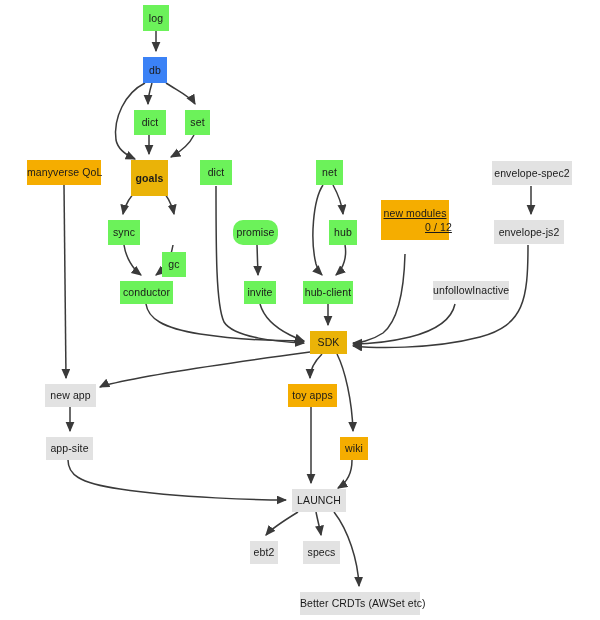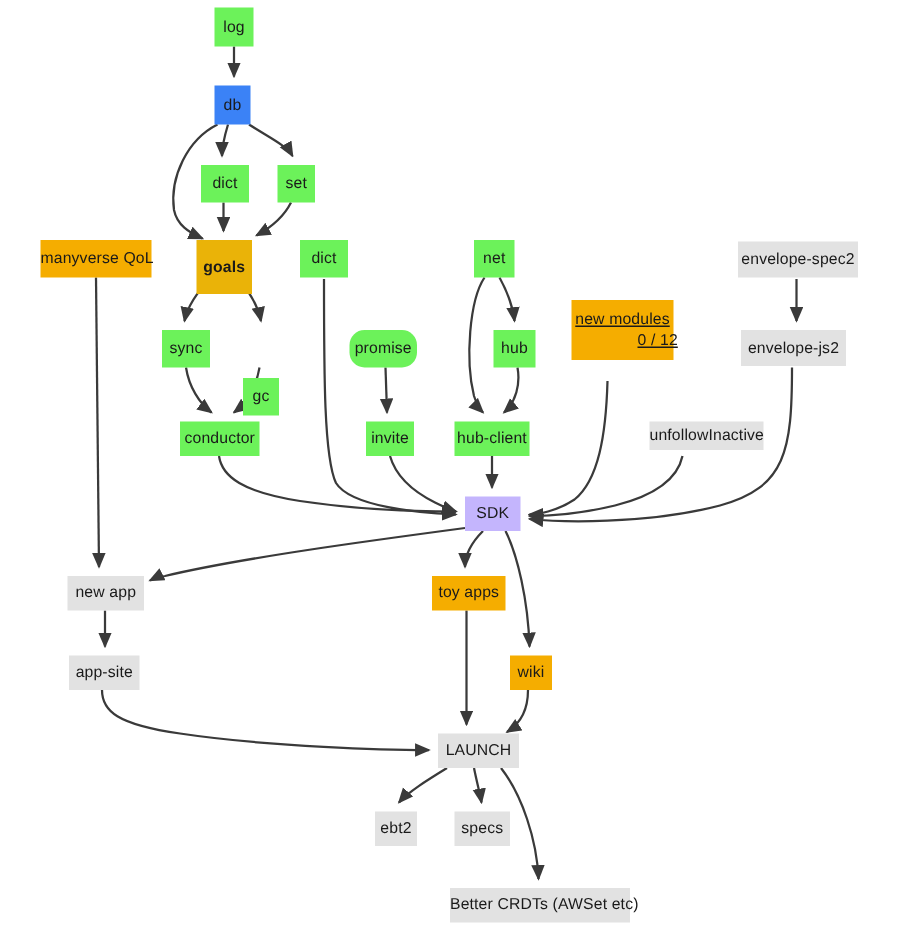--- a/index.html
+++ b/index.html
@@ -176,21 +176,21 @@
     </div>
   <div class="node" style="left: 244px; top: 281px; width: 32px; height: 23px; background: rgb(108, 242, 90); color: rgb(26, 26, 26);">
       <span class="node-label">invite</span>
     </div>
   <div class="node" style="left: 303px; top: 281px; width: 50px; height: 23px; background: rgb(108, 242, 90); color: rgb(26, 26, 26);">
       <span class="node-label">hub-client</span>
     </div>
   <div class="node" style="left: 433px; top: 281px; width: 76px; height: 19px; background: rgb(226, 226, 226); color: rgb(26, 26, 26);">
       <span class="node-label">unfollowInactive</span>
     </div>
-  <div class="node" style="left: 310px; top: 331px; width: 37px; height: 23px; background: #c4b5fd; color: rgb(26, 26, 26);">
+  <div class="node" style="left: 310px; top: 331px; width: 37px; height: 23px; background: #eab308; color: rgb(26, 26, 26);">
       <span class="node-label">SDK</span>
     </div>
   <div class="node" style="left: 45px; top: 384px; width: 51px; height: 23px; background: rgb(226, 226, 226); color: rgb(26, 26, 26);">
       <span class="node-label">new app</span>
     </div>
   <div class="node" style="left: 288px; top: 384px; width: 49px; height: 23px; background: rgb(245, 173, 0); color: rgb(26, 26, 26);">
       <span class="node-label">toy apps</span>
     </div>
   <div class="node" style="left: 46px; top: 437px; width: 47px; height: 23px; background: rgb(226, 226, 226); color: rgb(26, 26, 26);">
       <span class="node-label">app-site</span>

